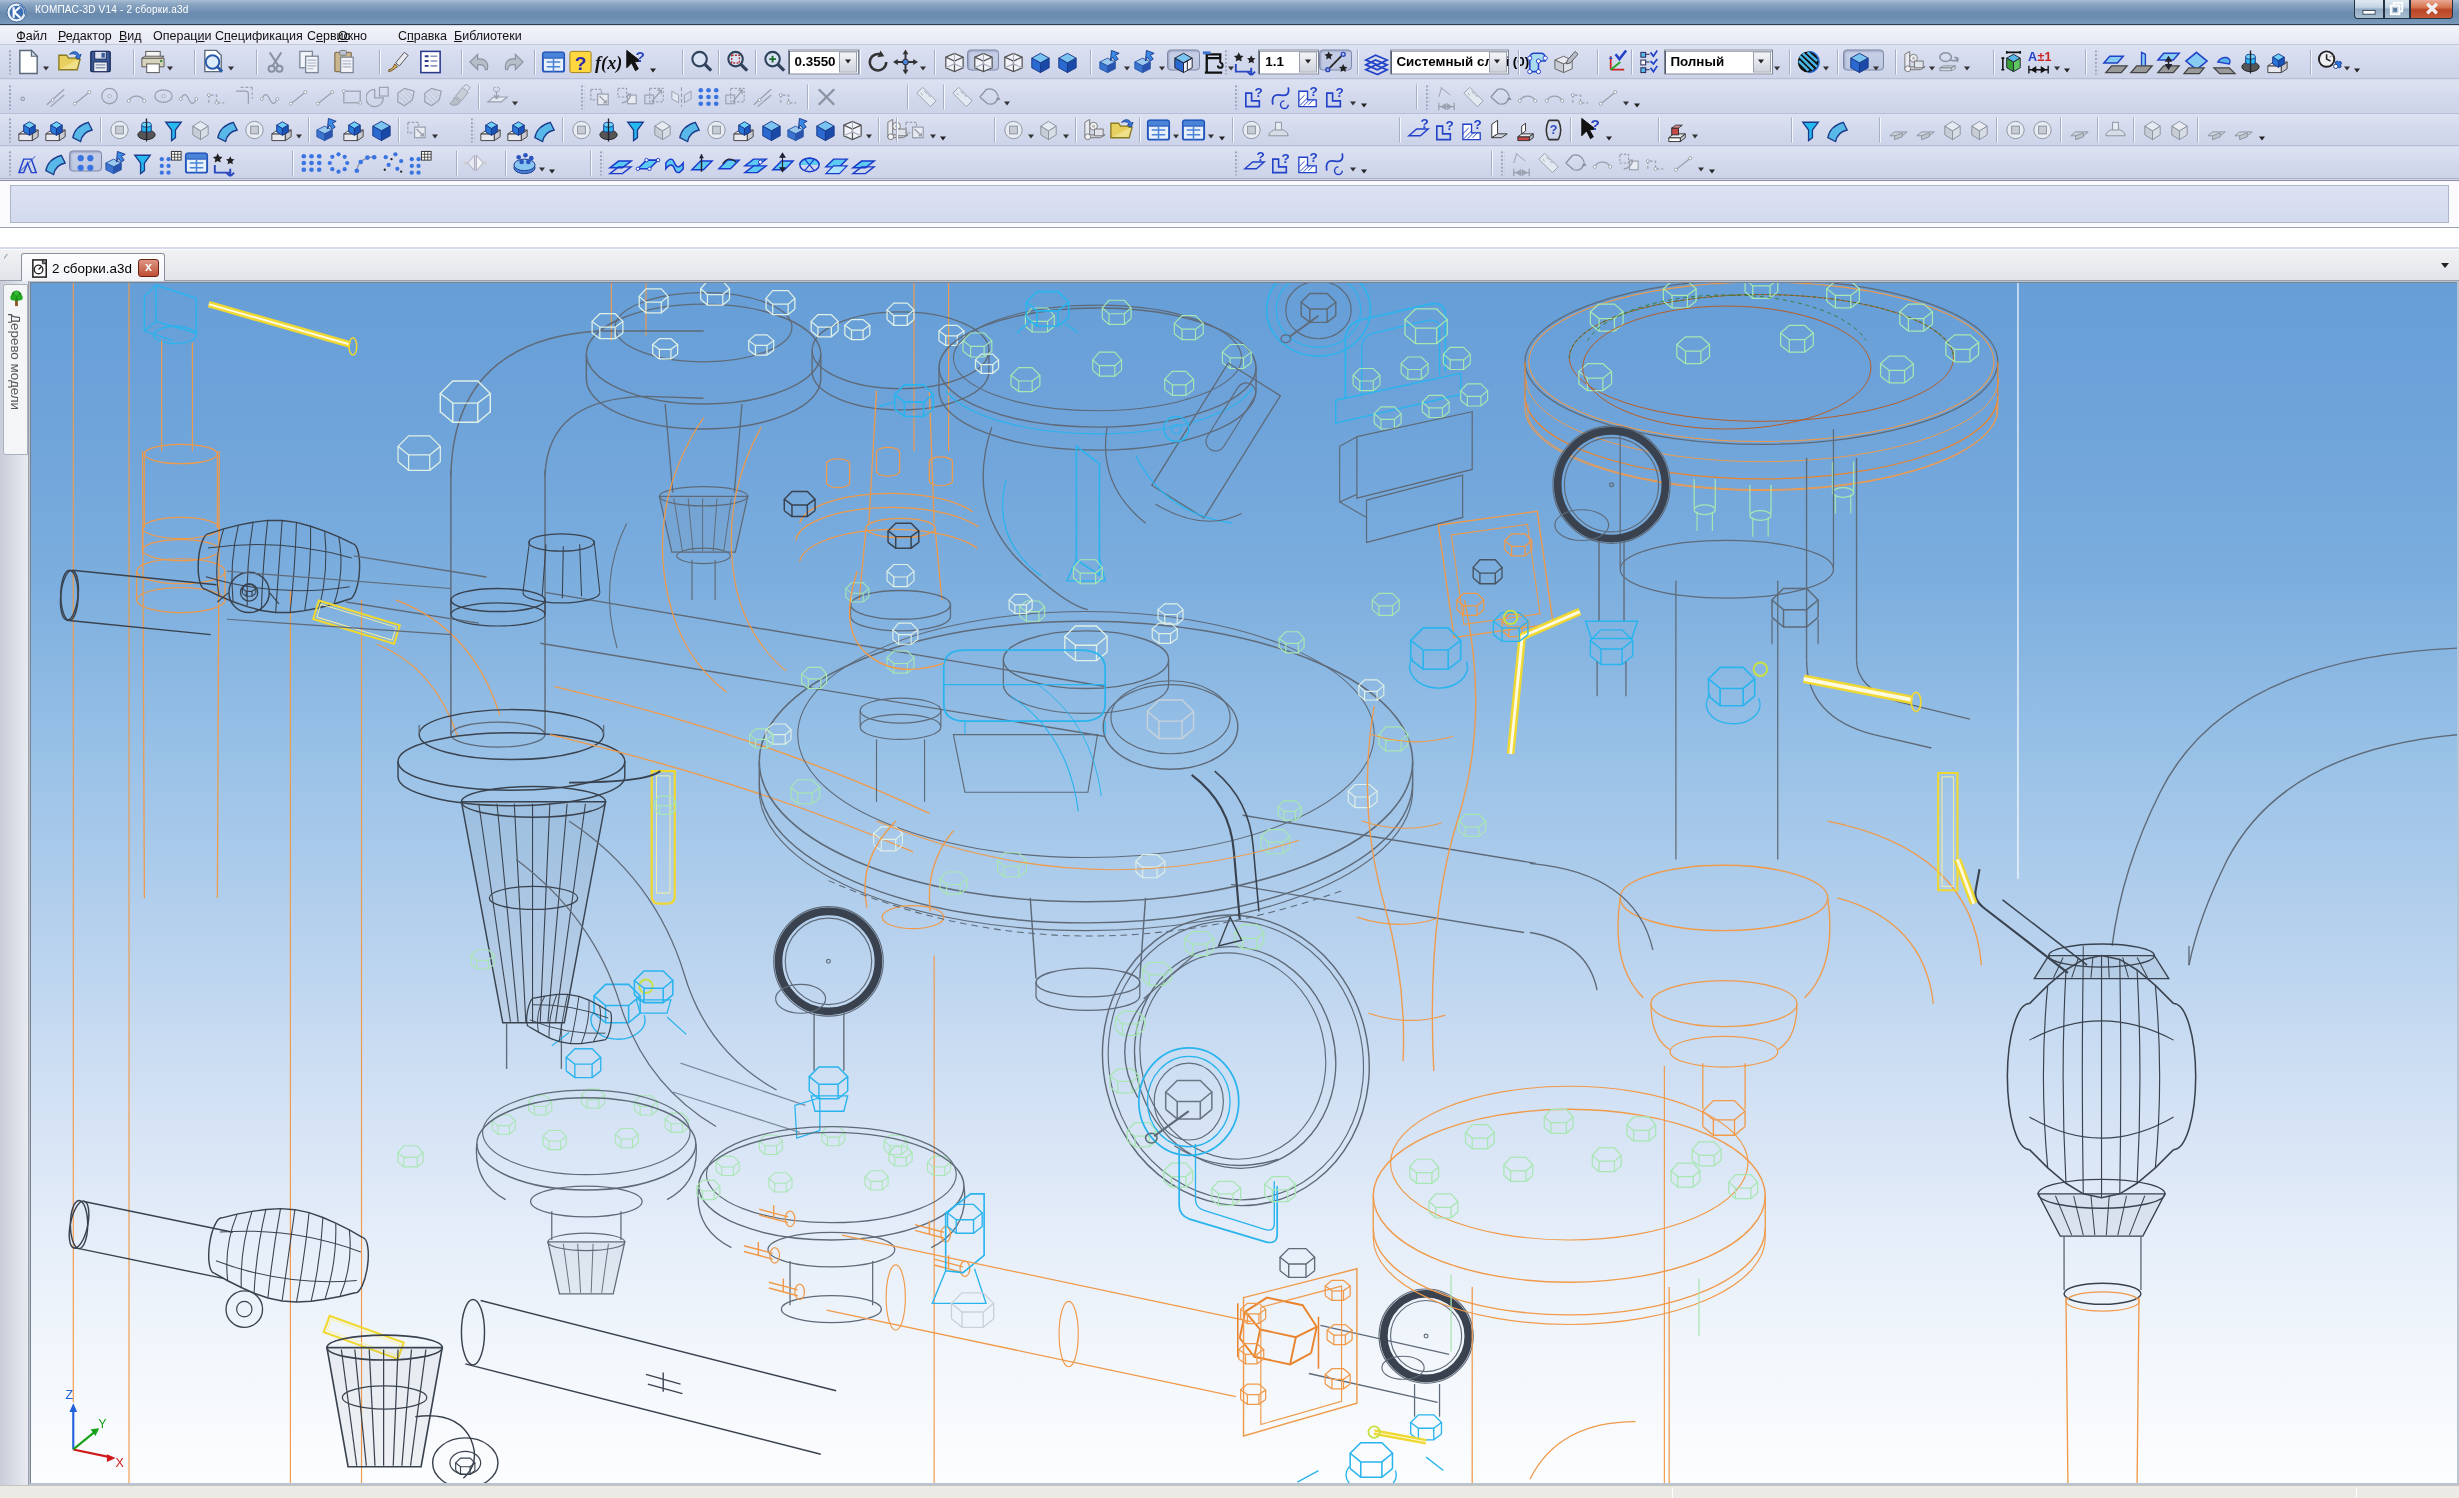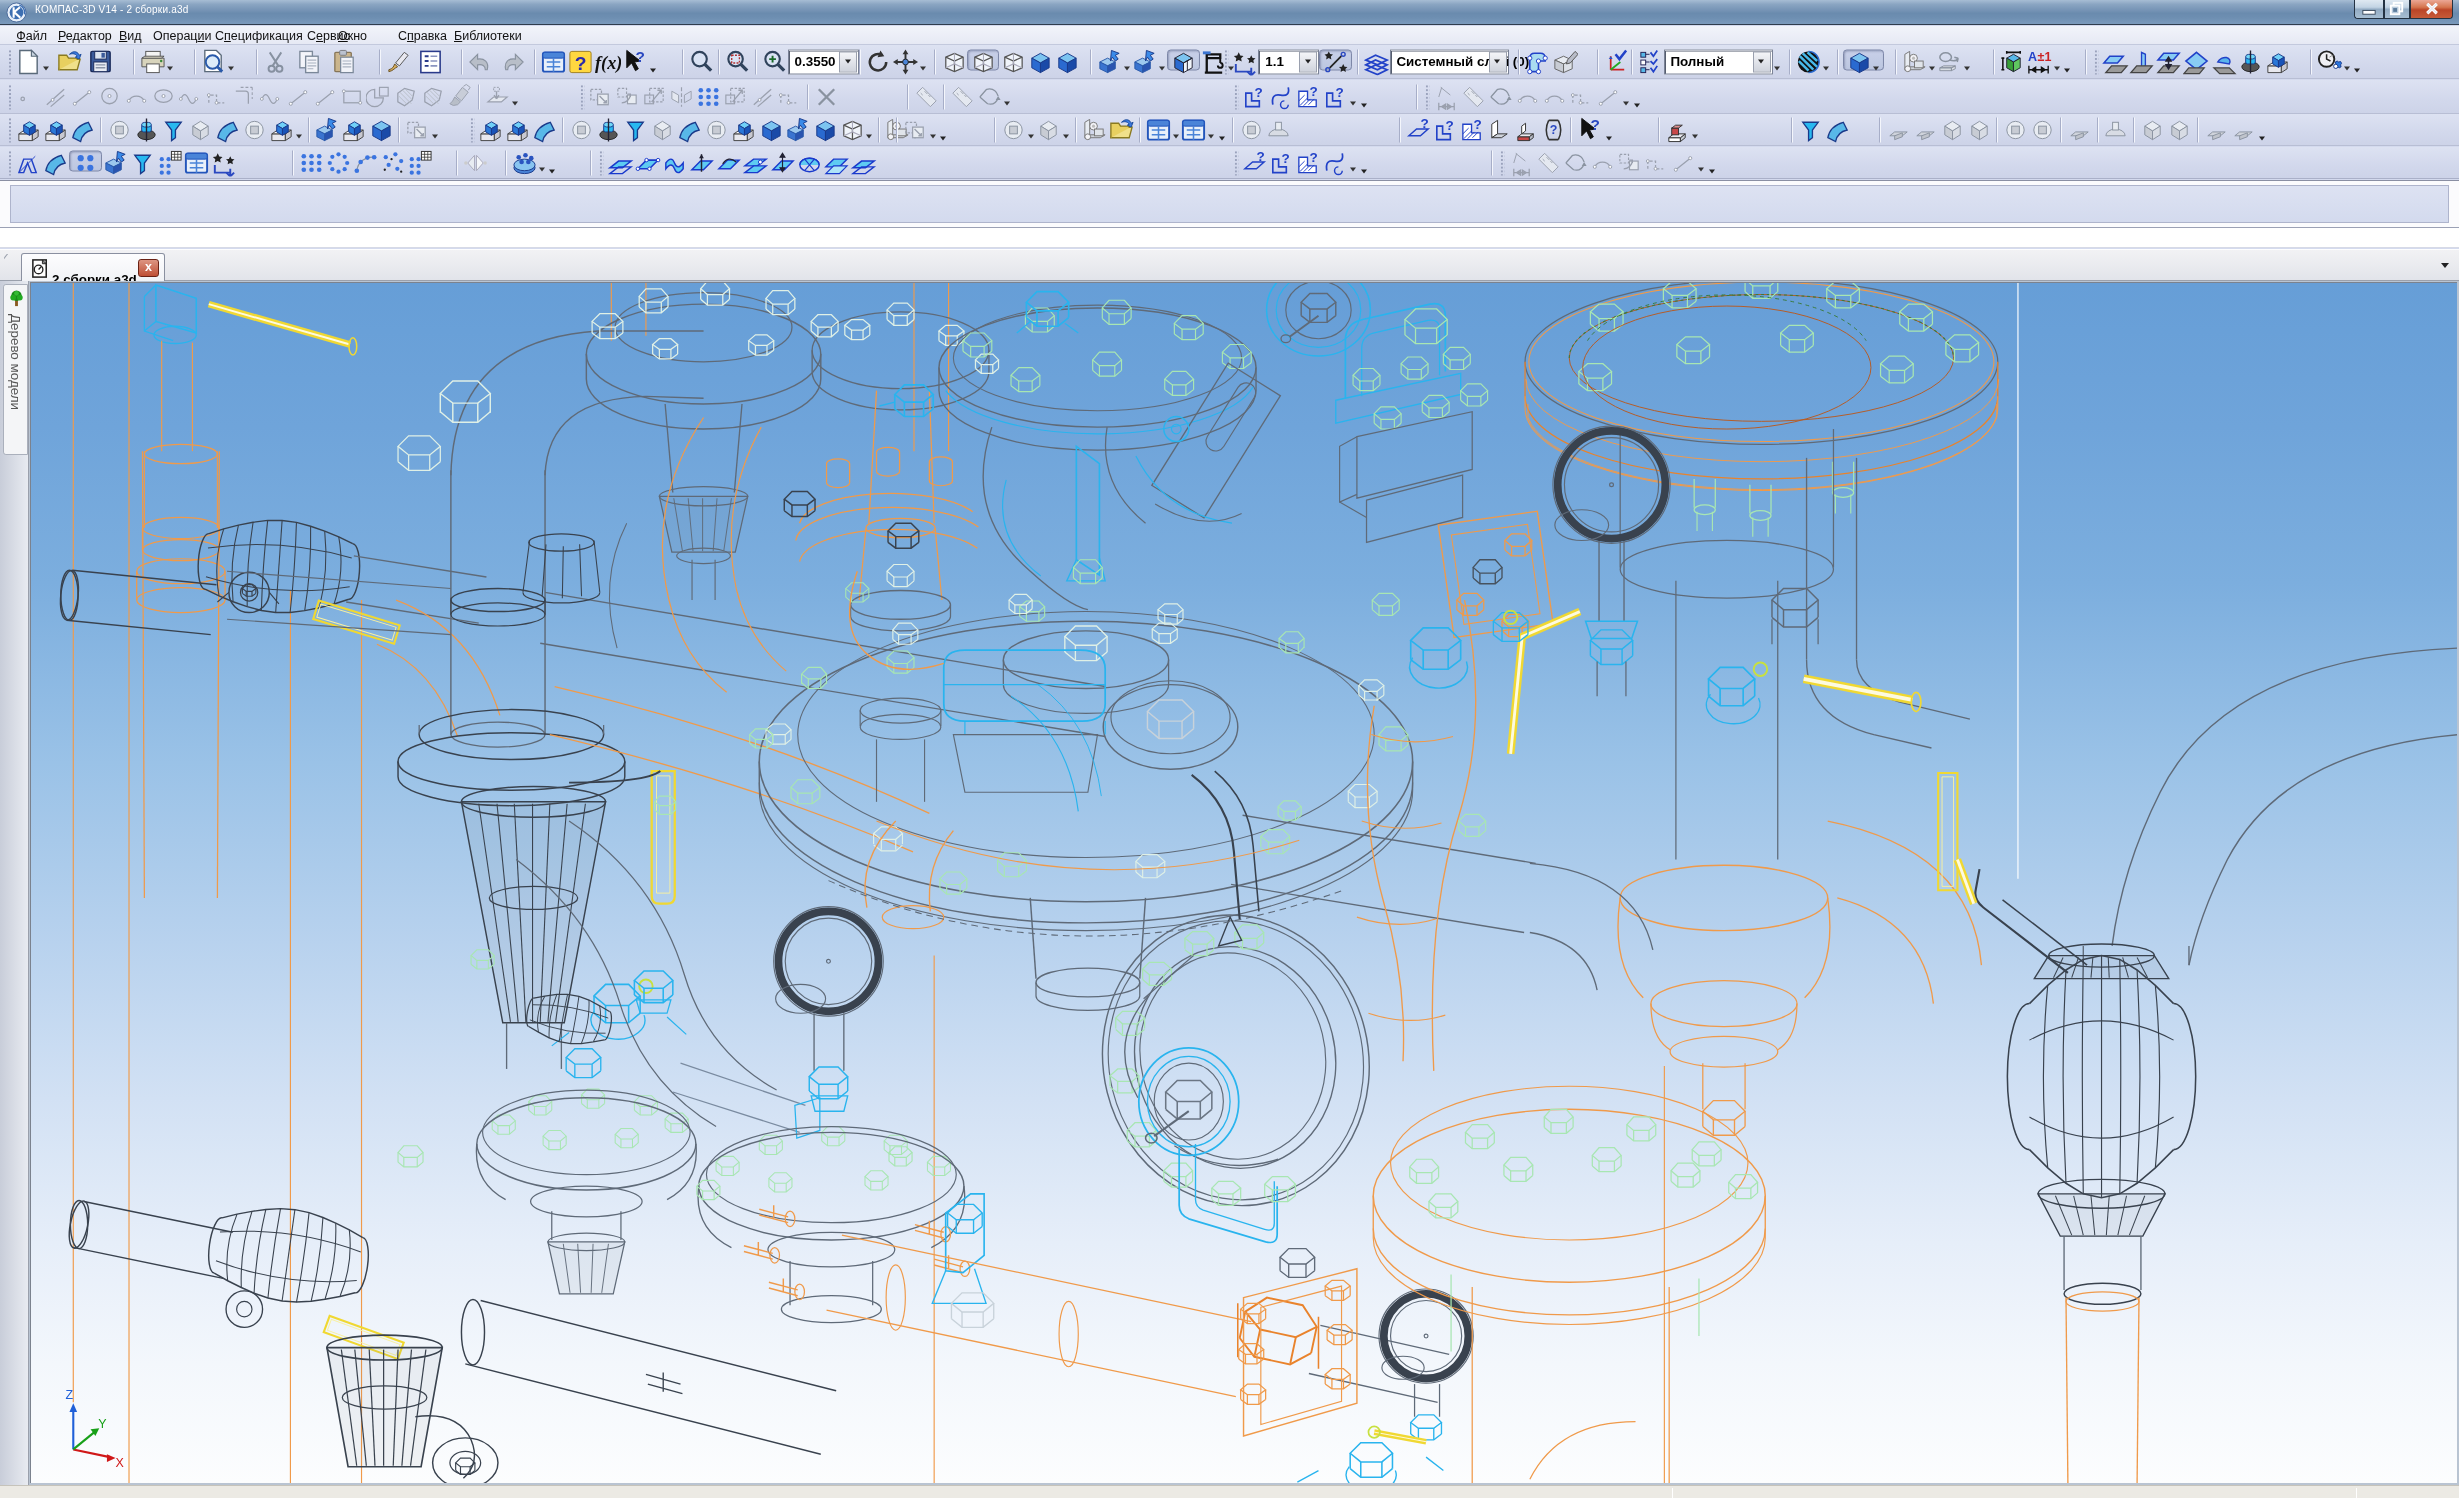--- a/index.html
+++ b/index.html
@@ -35,21 +35,21 @@
 .combo .cval{position:absolute;left:5.8px;top:3.8px;white-space:nowrap;}
 .combo .cbtn{position:absolute;right:1px;top:1px;bottom:1px;width:18px;background:linear-gradient(180deg,#f4f5f8,#cfd3dc);border:1px solid #9aa0ae;}
 .combo .cbtn:after{content:"";position:absolute;left:4.8px;top:7.7px;border-left:3.8px solid transparent;border-right:3.8px solid transparent;border-top:4.8px solid #222;}
 svg.i{vertical-align:middle;}
 
 #prop1{position:absolute;left:0;top:180px;width:2459px;height:47px;background:#fbfbfd;border-top:1px solid #8a8fa3;}
 #prop1 .inner{position:absolute;left:9.6px;top:3.8px;right:9.6px;height:38px;background:linear-gradient(180deg,#dde2f2,#d3daee);border:1px solid #aeb4cc;}
 #prop2{position:absolute;left:0;top:227px;width:2459px;height:21px;background:#ffffff;border-top:1px solid #9ba1b5;border-bottom:1px solid #d7dae6;}
 #tabstrip{position:absolute;left:0;top:249px;width:2459px;height:32px;background:linear-gradient(180deg,#f2f2f4,#e2e4ea);border-top:1px solid #fdfdfe;border-bottom:1px solid #9aa0ac;}
 #tab1{position:absolute;left:21px;top:2.9px;width:144px;height:29px;background:linear-gradient(180deg,#fdfdfe,#f0f2f6);border:1px solid #8a90a0;border-bottom:none;border-radius:2.9px 2.9px 0 0;}
-#tab1 .tname{position:absolute;left:30px;top:6.7px;font-size:13.4px;font-weight:bold;color:#000;margin-top:11px;}
+#tab1 .tname{position:absolute;left:30px;top:6.7px;font-size:13.4px;font-weight:normal;color:#000;}
 #tabslant{position:absolute;left:3.8px;top:3.8px;width:29px;height:27px;overflow:hidden;}
 #tabslant:after{content:"";position:absolute;left:-7.7px;top:0px;width:29px;height:38px;border-left:1px solid #9aa0ac;transform:rotate(38deg);}
 #tarr{position:absolute;right:9.6px;top:13.4px;width:0;height:0;border-left:4.8px solid transparent;border-right:4.8px solid transparent;border-top:5.8px solid #222;}
 
 #vpborder{position:absolute;left:0;top:281px;width:2459px;height:1205px;background:#b9c4d2;}
 #sidebar{position:absolute;left:0;top:281px;width:29px;height:1204px;background:linear-gradient(90deg,#c8cdd9,#e8ebf1);border-right:1px solid #9aa0ac;}
 #sidetab{position:absolute;left:2.9px;top:284px;width:25px;height:171px;background:#f4f5f7;border:1px solid #aab0bc;border-radius:2.9px 0 0 2.9px;}
 #sidetab .vtx{position:absolute;left:3.8px;top:29px;font-size:13.4px;color:#555;writing-mode:vertical-rl;}
 #vp{position:absolute;left:30px;top:282px;width:2427px;height:1201px;
  background:linear-gradient(180deg,#669ed7 0%,#6fa4da 12%,#7caede 25%,#9ac2e7 40%,#b8d2ee 55%,#d2e1f4 68%,#e6eef9 80%,#f3f7fc 90%,#fcfdfe 100%);

